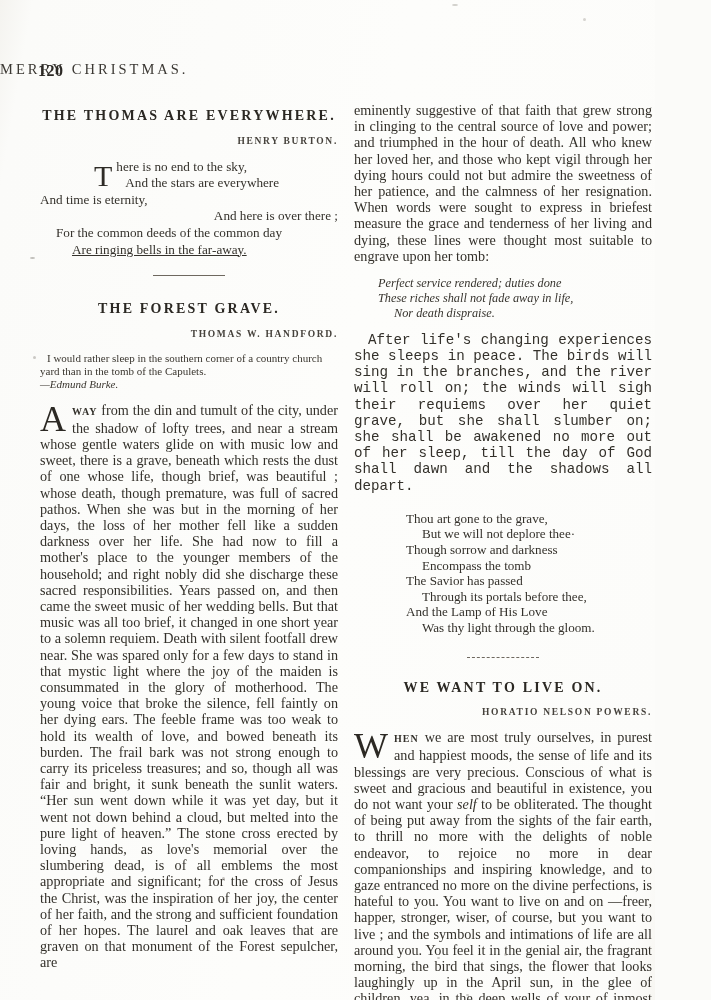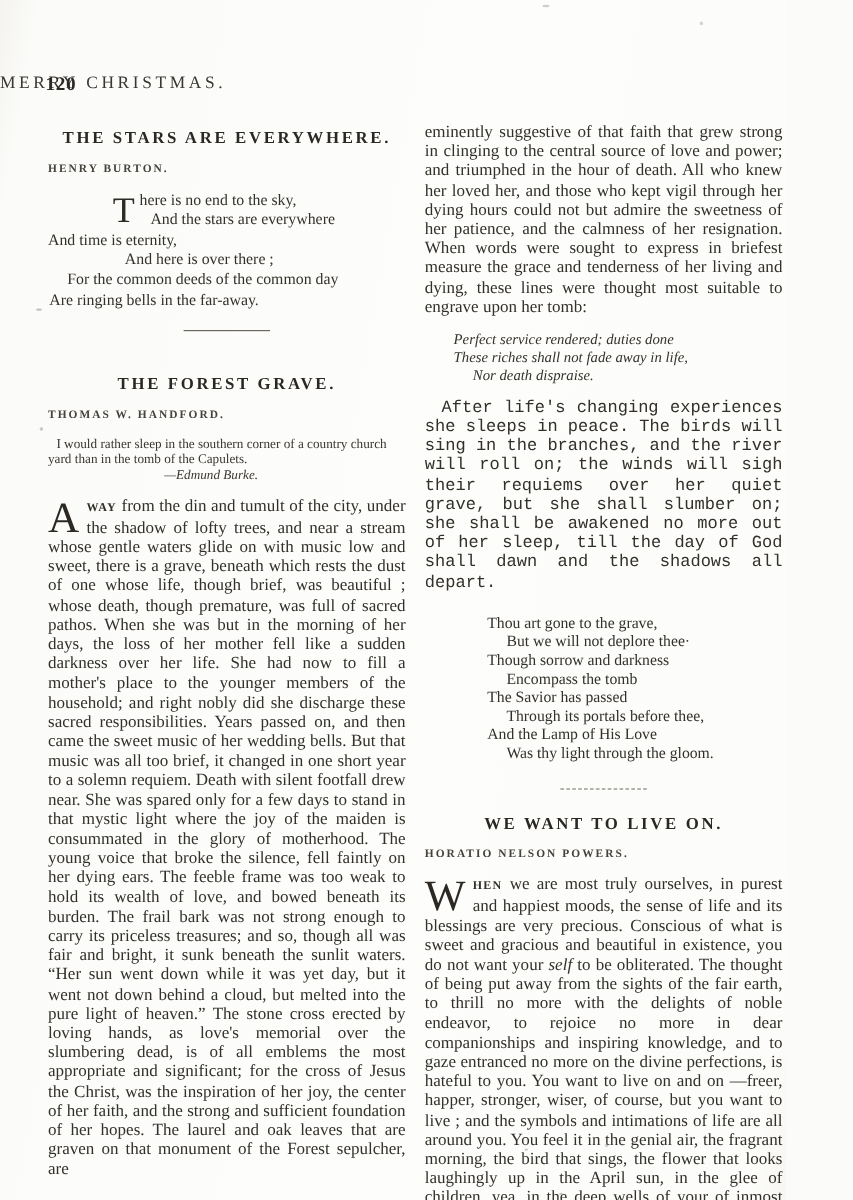--- a/index.html
+++ b/index.html
@@ -30,44 +30,44 @@
     display: flex; gap: 16px;
   }
   .col { width: 298px; }
 
   .article-title {
     text-align: center; font-size: 14px; font-weight: bold;
     letter-spacing: 2.2px; color: #2b2823; margin-top: 0;
   }
   .mt8 { margin-top: 8px; }
   .byline {
-    text-align: left; font-size: 9.5px; font-weight: bold;
+    text-align: right; font-size: 9.5px; font-weight: bold;
     letter-spacing: 1.7px; color: #46423c; margin-top: 11px;
   }
 
   .poem1 { margin-top: 13px; font-size: 13.2px; line-height: 16.6px; color: #34312b; }
   .poem1-head { display: flex; align-items: flex-start; margin-left: 54px; }
   .poem-dropcap {
     font-size: 30px; line-height: 30px; margin-right: 4px; margin-top: 2px; color: #2e2b26;
   }
   .p1-l1 { margin-left: 9px; }
   .p1-l2 { }
-  .p1-l3 { margin-left: 64px; }
+  .p1-l3 { margin-left: 64px; text-align: right; }
   .p1-l4 { margin-left: 16px; }
-  .p1-l5 { margin-left: 1px; }
+  .p1-l5 { margin-left: 32px; text-decoration: underline; }
 
   .rule {
     width: 72px; height: 0; border-top: 1.3px solid #6e685f;
     margin: 17px auto 0 auto;
   }
   .rule.dashy { border-top-style: dashed; }
 
   .epigraph { margin-top: 13px; font-size: 11px; line-height: 13.6px; color: #3a362f; }
   .epigraph-text { text-indent: 7px; }
-  .epigraph-attrib { text-align: center; margin-right: 26px; font-style: italic; margin-top: -1px; }
+  .epigraph-attrib { text-align: left; margin-right: 26px; font-style: italic; margin-top: -1px; }
 
   .body-par {
     margin-top: 10px; font-size: 14.2px; line-height: 16.2px;
     text-align: justify; color: #33302a;
   }
   .dropcap {
     float: left; font-size: 36px; line-height: 28px;
     padding: 3px 6px 0 0; color: #2c2924;
   }
   .lead-word { font-size: 10px; letter-spacing: 1px; font-weight: bold; }
@@ -93,40 +93,40 @@
 
   <div class="header">
     <span class="page-num">120</span>
     <div class="header-title">MERRY CHRISTMAS.</div>
   </div>
 
   <div class="columns">
 
     <div class="col">
 
-      <h2 class="article-title mt8">THE STARS ARE EVERYWHERE.</h2>
+      <h2 class="article-title mt8">THE THOMAS ARE EVERYWHERE.</h2>
       <div class="byline">HENRY BURTON.</div>
 
       <div class="poem1">
         <div class="poem1-head">
           <span class="poem-dropcap">T</span>
           <div>
             <div>here is no end to the sky,</div>
             <div class="p1-l1">And the stars are everywhere</div>
           </div>
         </div>
         <div class="p1-l2">And time is eternity,</div>
         <div class="p1-l3">And here is over there ;</div>
         <div class="p1-l4">For the common deeds of the common day</div>
         <div class="p1-l5">Are ringing bells in the far-away.</div>
       </div>
 
       <div class="rule"></div>
 
-      <h2 class="article-title" style="margin-top:37px">THE FOREST GRAVE.</h2>
+      <h2 class="article-title" style="margin-top:25px">THE FOREST GRAVE.</h2>
       <div class="byline">THOMAS W. HANDFORD.</div>
 
       <div class="epigraph">
         <div class="epigraph-text">I would rather sleep in the southern corner of a country church yard than in the tomb of the Capulets.</div>
         <div class="epigraph-attrib">—Edmund Burke.</div>
       </div>
 
       <div class="body-par">
         <span class="dropcap">A</span><span class="lead-word">WAY</span><span> from the din and tumult of the city, under the shadow of lofty trees, and near a stream whose gentle waters glide on with music low and sweet, there is a grave, beneath which rests the dust of one whose life, though brief, was beautiful ; whose death, though premature, was full of sacred pathos. When she was but in the morning of her days, the loss of her mother fell like a sudden darkness over her life. She had now to fill a mother's place to the younger members of the household; and right nobly did she discharge these sacred responsibilities. Years passed on, and then came the sweet music of her wedding bells. But that music was all too brief, it changed in one short year to a solemn requiem. Death with silent footfall drew near. She was spared only for a few days to stand in that mystic light where the joy of the maiden is consummated in the glory of motherhood. The young voice that broke the silence, fell faintly on her dying ears. The feeble frame was too weak to hold its wealth of love, and bowed beneath its burden. The frail bark was not strong enough to carry its priceless treasures; and so, though all was fair and bright, it sunk beneath the sunlit waters. “Her sun went down while it was yet day, but it went not down behind a cloud, but melted into the pure light of heaven.” The stone cross erected by loving hands, as love's memorial over the slumbering dead, is of all emblems the most appropriate and significant; for the cross of Jesus the Christ, was the inspiration of her joy, the center of her faith, and the strong and sufficient foundation of her hopes. The laurel and oak leaves that are graven on that monument of the Forest sepulcher, are</span>
       </div>

